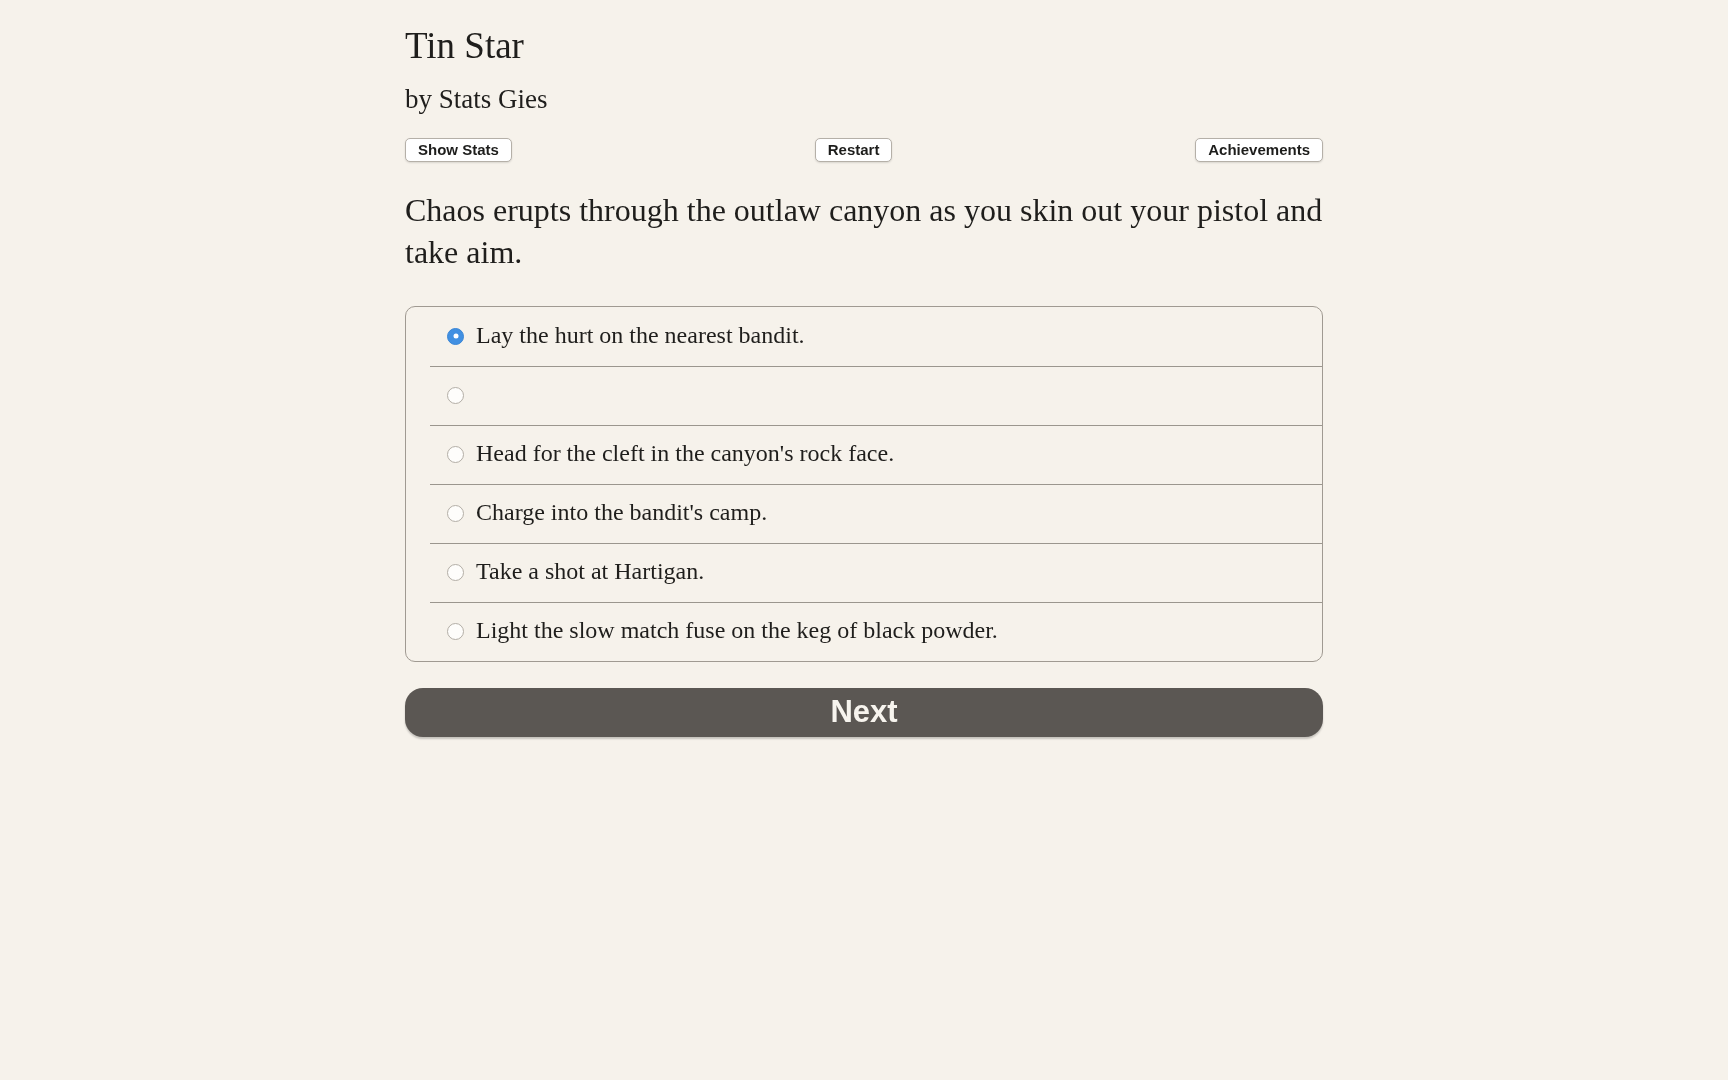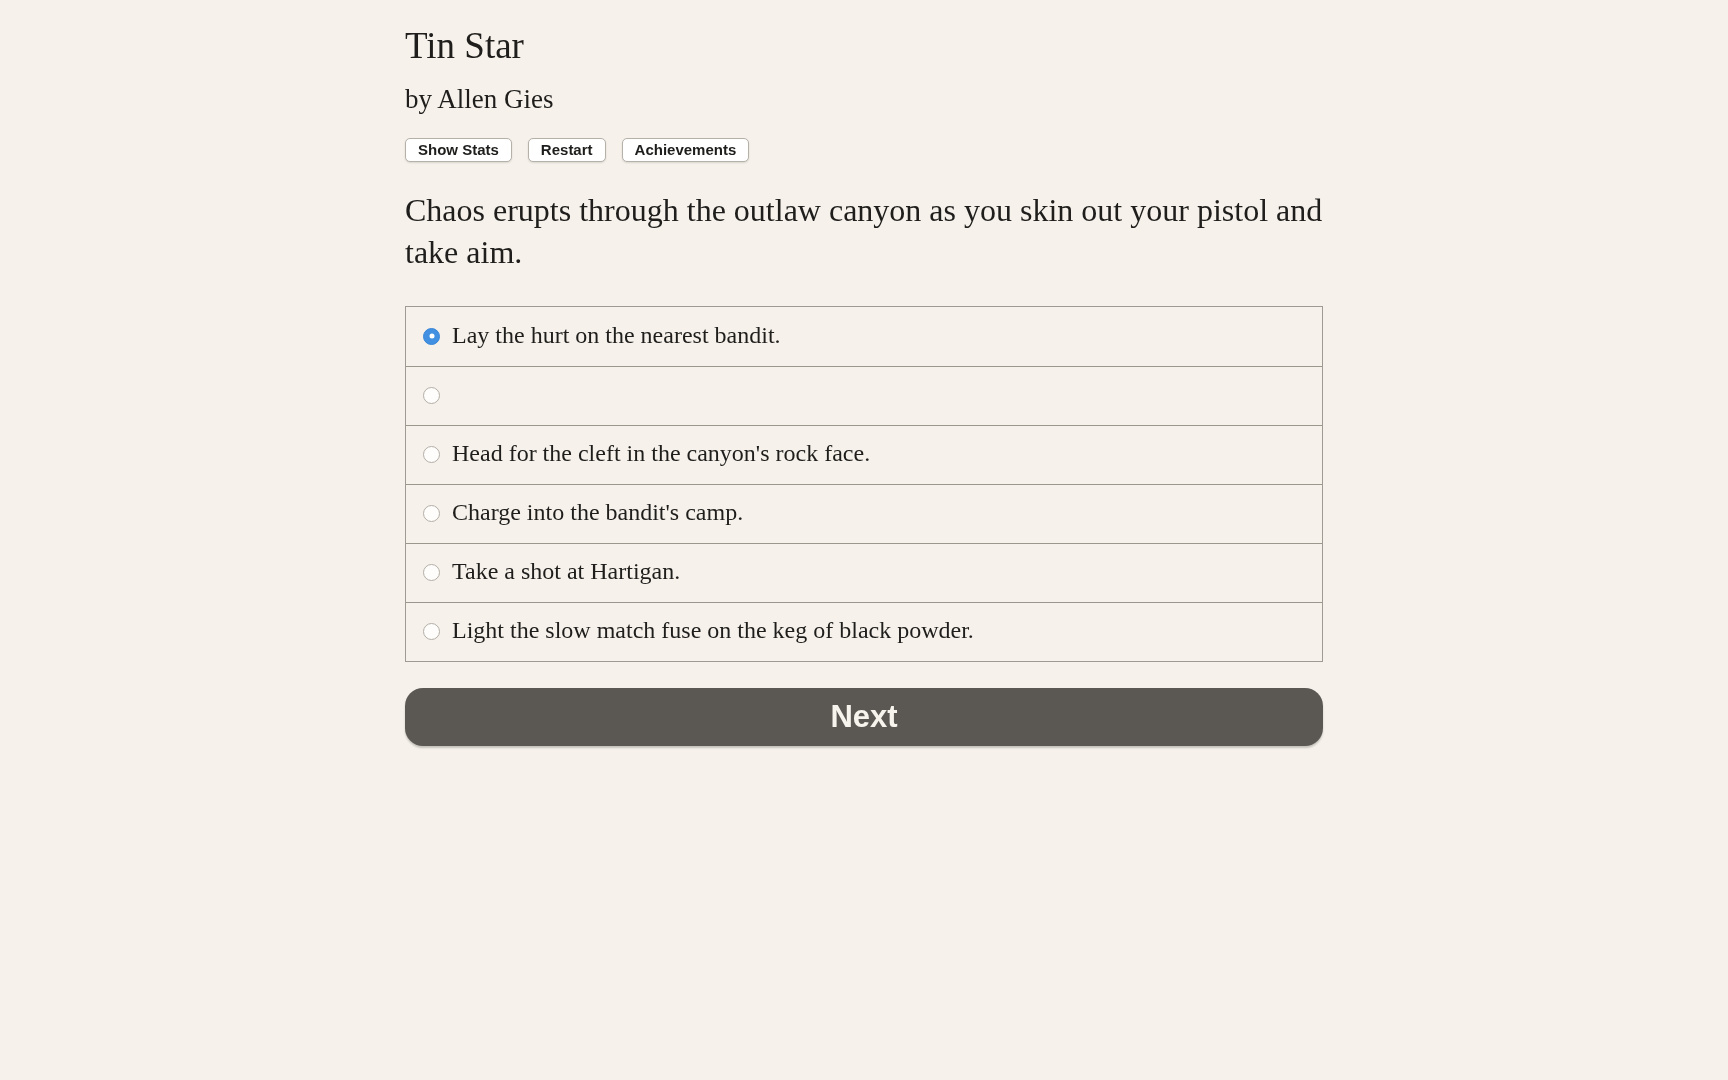--- a/index.html
+++ b/index.html
@@ -34,20 +34,21 @@
   }
   .byline{
     font-size:27px;
     line-height:1.25;
     margin-top:16px;
   }
   .toolbar{
     display:flex;
     gap:16px;
     margin-top:22px;
+    justify-content:space-between;
   }
   .tb-btn{
     font-family:"Liberation Sans", sans-serif;
     font-size:15px;
     font-weight:bold;
     color:#1d1d1b;
     background:#ffffff;
     border:1px solid var(--btn-border);
     border-radius:5px;
     padding:2px 12px 3px 12px;
@@ -56,22 +57,23 @@
     cursor:pointer;
   }
   .story{
     font-size:32px;
     line-height:1.3;
     margin:28px 0 0 0;
   }
   .choices{
     margin-top:32px;
     border:1px solid var(--box-border);
-    border-radius:0;
+    border-radius:10px;
     overflow:hidden;
+    padding-left:24px;
   }
   .choice-row{
     display:flex;
     align-items:center;
     gap:12px;
     min-height:59px;
     padding:0 20px 0 17px;
     cursor:pointer;
   }
   .choice-row + .choice-row{
@@ -99,39 +101,39 @@
     transform:translate(-50%,-50%);
   }
   .choice-label{
     font-size:24px;
     line-height:1.2;
     padding-bottom:2px;
   }
   .next-btn{
     display:block;
     width:100%;
-    height:58px;
+    height:49px;
     margin-top:26px;
     background:var(--next-bg);
     color:var(--next-text);
     border:none;
     border-radius:18px;
     font-family:"Liberation Sans", sans-serif;
     font-size:31px;
     font-weight:bold;
     box-shadow:0 2px 2px rgba(0,0,0,0.2);
     cursor:pointer;
   }
 </style>
 </head>
 <body>
 
 <div class="content">
   <h1 class="title">Tin Star</h1>
-  <div class="byline">by Allen Gies</div>
+  <div class="byline">by Stats Gies</div>
 
   <div class="toolbar">
       <button class="tb-btn">Show Stats</button>
       <button class="tb-btn">Restart</button>
       <button class="tb-btn">Achievements</button>
     </div>
 
   <p class="story">Chaos erupts through the outlaw canyon as you skin out your pistol and take aim.</p>
 
   <div class="choices" role="radiogroup">

